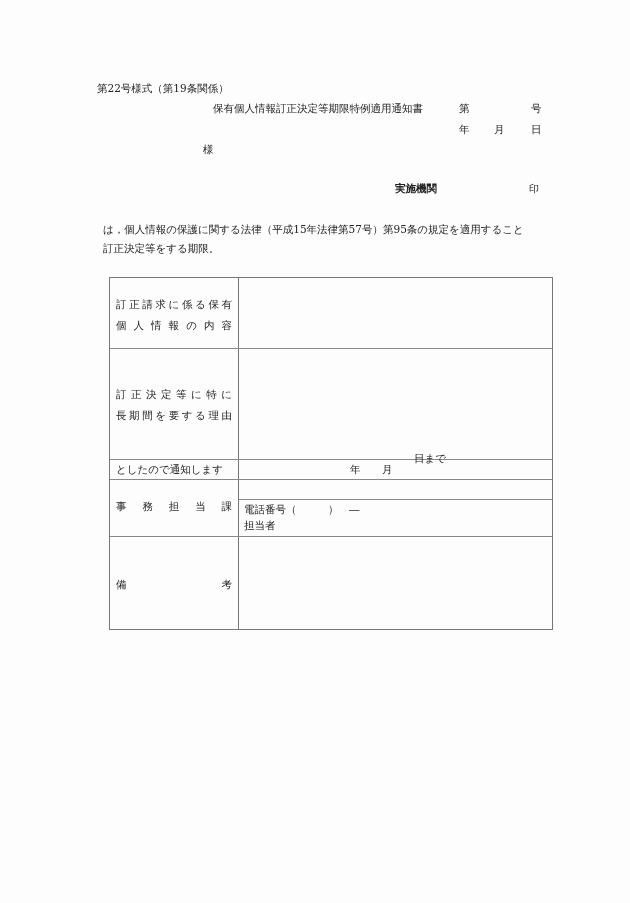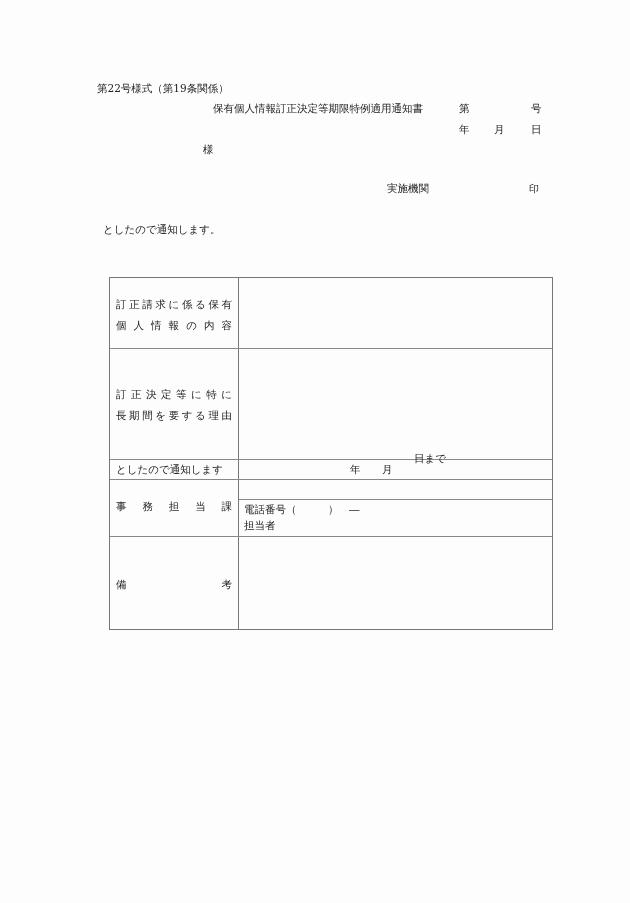--- a/index.html
+++ b/index.html
@@ -10,21 +10,21 @@
   }
   .abs { position: absolute; white-space: nowrap; line-height: 13px; }
   .form-no { left: 97px; top: 82px; }
   .title { left: 213px; top: 82px; margin-top: 20px; }
   .dai { left: 459px; top: 102px; }
   .go { left: 531px; top: 102px; }
   .nen-hdr { left: 459px; top: 123px; }
   .tsuki-hdr { left: 494px; top: 123px; }
   .hi-hdr { left: 531px; top: 123px; }
   .sama { left: 203px; top: 143px; }
-  .org { left: 387px; top: 182px; }
+  .org { left: 395px; top: 182px; font-weight: bold; }
   .seal { left: 529px; top: 182px; font-size: 10px; }
   .body-text { left: 109px; top: 220px; width: 445px; line-height: 19px; white-space: normal; }
   .body-line { display: block; white-space: nowrap; }
   .tbl {
     position: absolute; left: 109px; top: 277px; width: 444px; height: 353px;
     border: 1px solid #777; box-sizing: border-box;
   }
   .vline { position: absolute; left: 128px; top: 0; bottom: 0; width: 1px; background: #777; }
   .hline { position: absolute; height: 1px; background: #888; }
   .cell-label { position: absolute; left: 0; width: 128px; box-sizing: border-box; padding: 0 6px; }
@@ -39,21 +39,22 @@
 <div class="abs dai">第</div>
 <div class="abs go">号</div>
 <div class="abs nen-hdr">年</div>
 <div class="abs tsuki-hdr">月</div>
 <div class="abs hi-hdr">日</div>
 <div class="abs sama">様</div>
 <div class="abs org">実施機関</div>
 <div class="abs seal">印</div>
 
 <div class="abs body-text">
-  <span class="body-line" style="margin-left:-6px">としたので通知します。</span>
+  <span class="body-line" style="margin-left:-6px">は，個人情報の保護に関する法律（平成15年法律第57号）第95条の規定を適用すること</span>
+  <span class="body-line" style="margin-left:-6px">訂正決定等をする期限。</span>
 </div>
 
 <div class="tbl">
   <div class="vline"></div>
   <div class="hline" style="left:0;right:0;top:70px"></div>
   <div class="hline" style="left:0;right:0;top:181px"></div>
   <div class="hline" style="left:0;right:0;top:201px"></div>
   <div class="hline" style="left:129px;right:0;top:221px"></div>
   <div class="hline" style="left:0;right:0;top:258px"></div>
 

